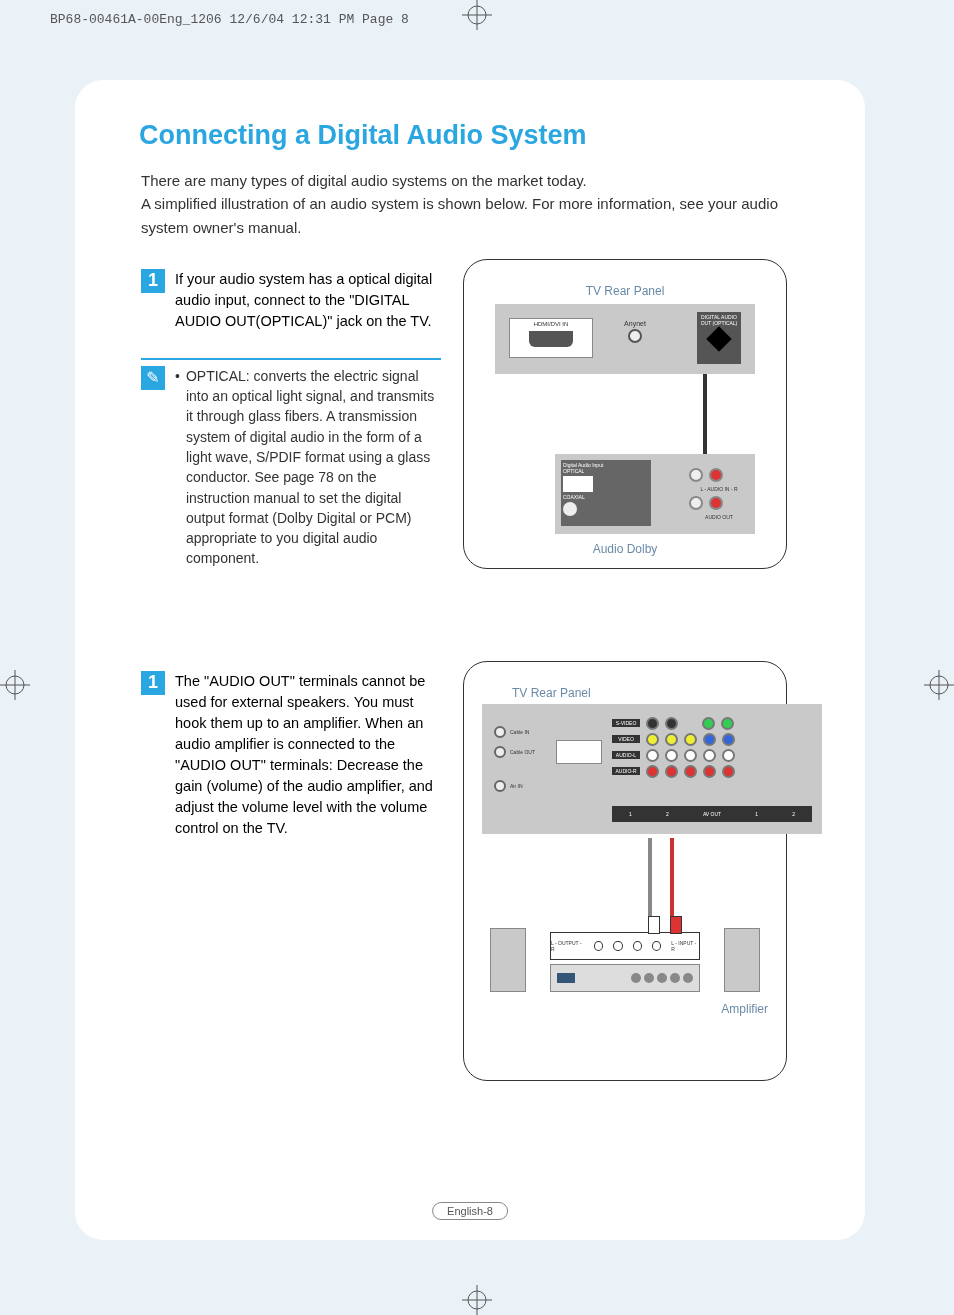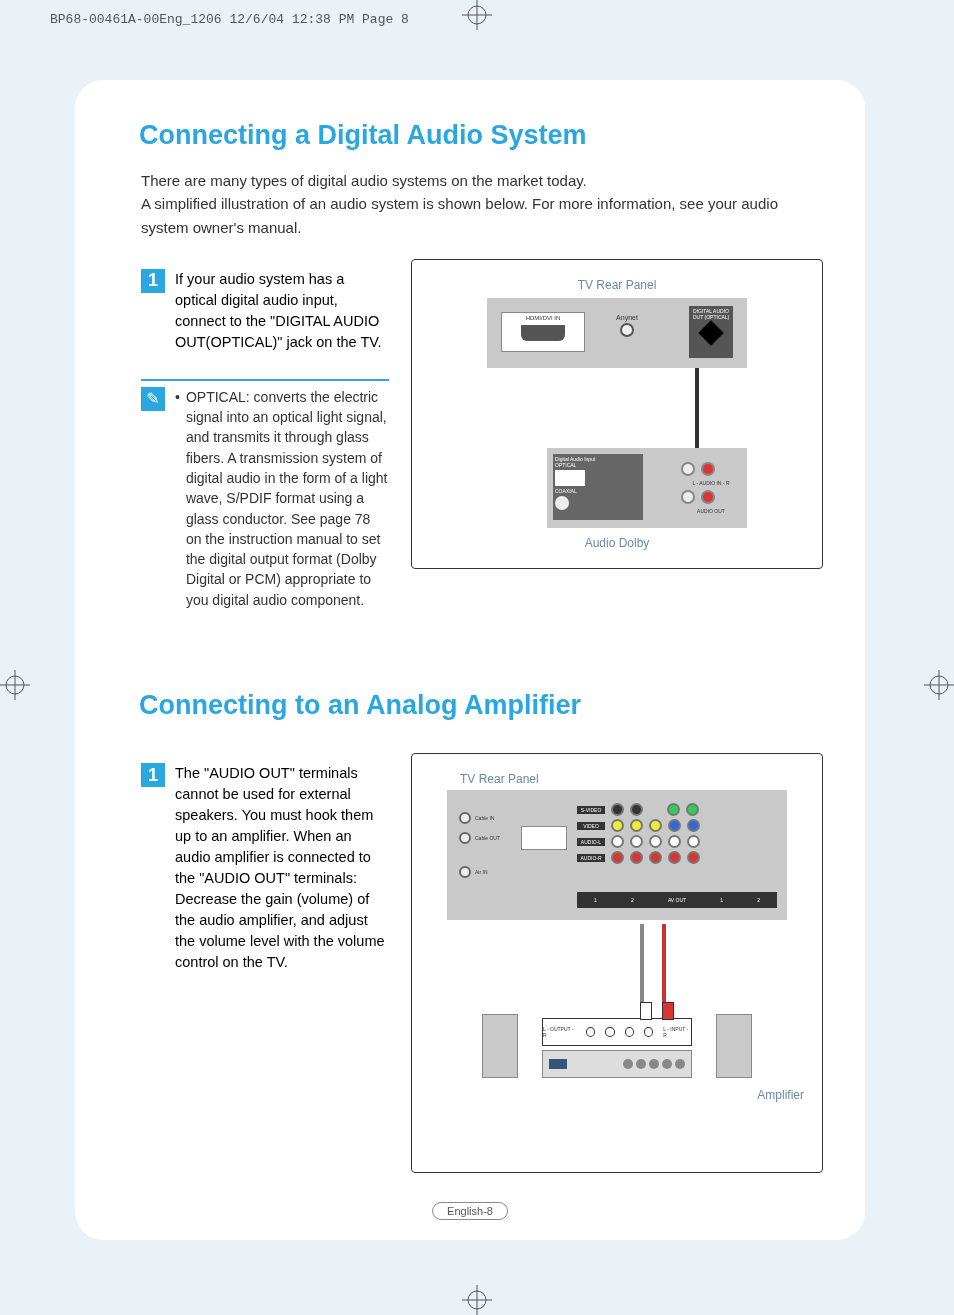--- a/index.html
+++ b/index.html
@@ -114,23 +114,23 @@
   }
   .note-text {
     font-size: 14px;
     line-height: 1.45;
     color: #333;
   }
   .note-text .bullet { display: flex; }
   .note-text .bullet .dot { margin-right: 6px; }
   .diagram-frame {
     border: 1px solid #333;
-    border-radius: 4px;
-    padding: 18px 18px 12px 18px;
-    width: 412px;
+    border-radius: 24px;
+    padding: 24px 18px 12px 18px;
+    width: 324px;
   }
   .dia1 { height: 310px; margin-top: -10px; }
   .dia2 { height: 420px; margin-top: -10px; }
   .dia-label {
     font-size: 12px;
     color: #6a8aa8;
     text-align: center;
   }
   .tv-panel1 {
     background: #c9c9c9;
@@ -365,21 +365,21 @@
     border: 1px solid #888;
     border-radius: 10px;
     padding: 2px 14px;
     font-size: 11px;
     color: #555;
   }
 </style>
 </head>
 <body>
 
-<div class="header-line">BP68-00461A-00Eng_1206  12/6/04  12:38 PM  Page 8</div>
+<div class="header-line">BP68-00461A-00Eng_1206  12/6/04  12:31 PM  Page 8</div>
 
 <div class="regmark regmark-top"><svg viewBox="0 0 30 30">
       <circle cx="15" cy="15" r="9" fill="none" stroke="#555" stroke-width="1"></circle>
       <line x1="15" y1="0" x2="15" y2="30" stroke="#555"></line>
       <line x1="0" y1="15" x2="30" y2="15" stroke="#555"></line>
     </svg></div>
 <div class="regmark regmark-bottom"><svg viewBox="0 0 30 30">
       <circle cx="15" cy="15" r="9" fill="none" stroke="#555" stroke-width="1"></circle>
       <line x1="15" y1="0" x2="15" y2="30" stroke="#555"></line>
       <line x1="0" y1="15" x2="30" y2="15" stroke="#555"></line>
@@ -460,24 +460,20 @@
             <div class="as-label">AUDIO OUT</div>
           </div>
         </div>
         <div class="dia-label" style="margin-top:8px;">Audio Dolby</div>
       </div>
     </div>
   </div>
 
   <div class="spacer"></div>
 
-  <div class="section-heading">
-    <div class="heading-bar"></div>
-    <div class="heading-text">Connecting to an Analog Amplifier</div>
-  </div>
 
   <div style="height:24px;"></div>
 
   <div class="cols">
     <div class="leftcol">
       <div class="step">
         <div class="step-num">1</div>
         <div class="step-text">The "AUDIO OUT" terminals cannot be used for external speakers. You must hook them up to an amplifier. When an audio amplifier is connected to the "AUDIO OUT" terminals: Decrease the gain (volume) of the audio amplifier, and adjust the volume level with the volume control on the TV.</div>
       </div>
     </div>

